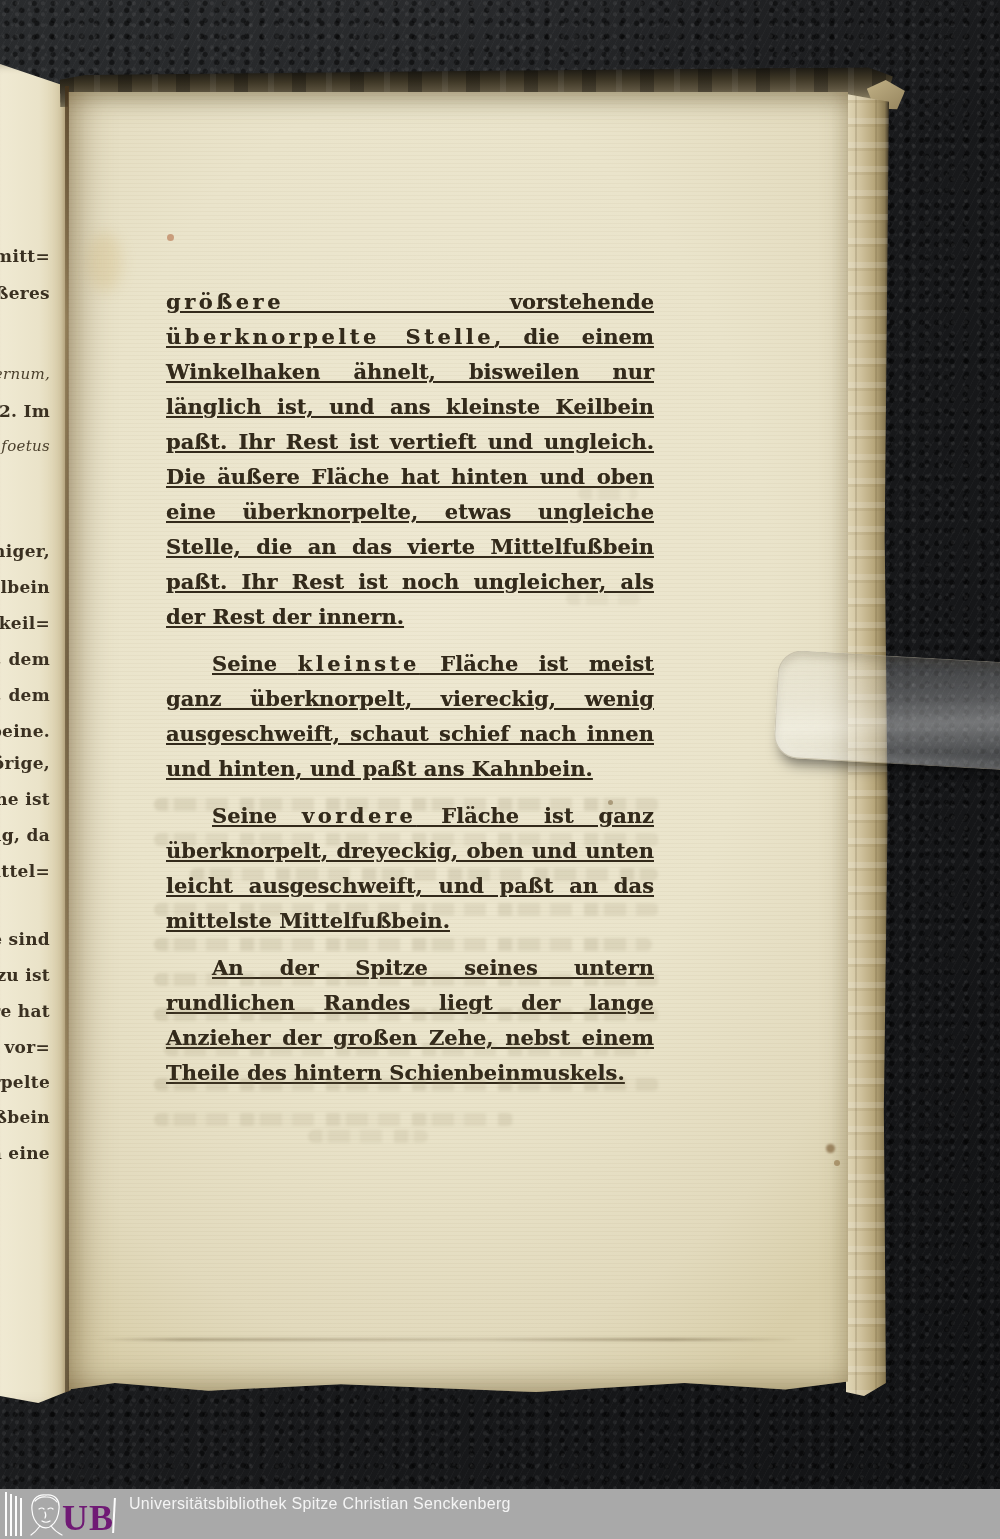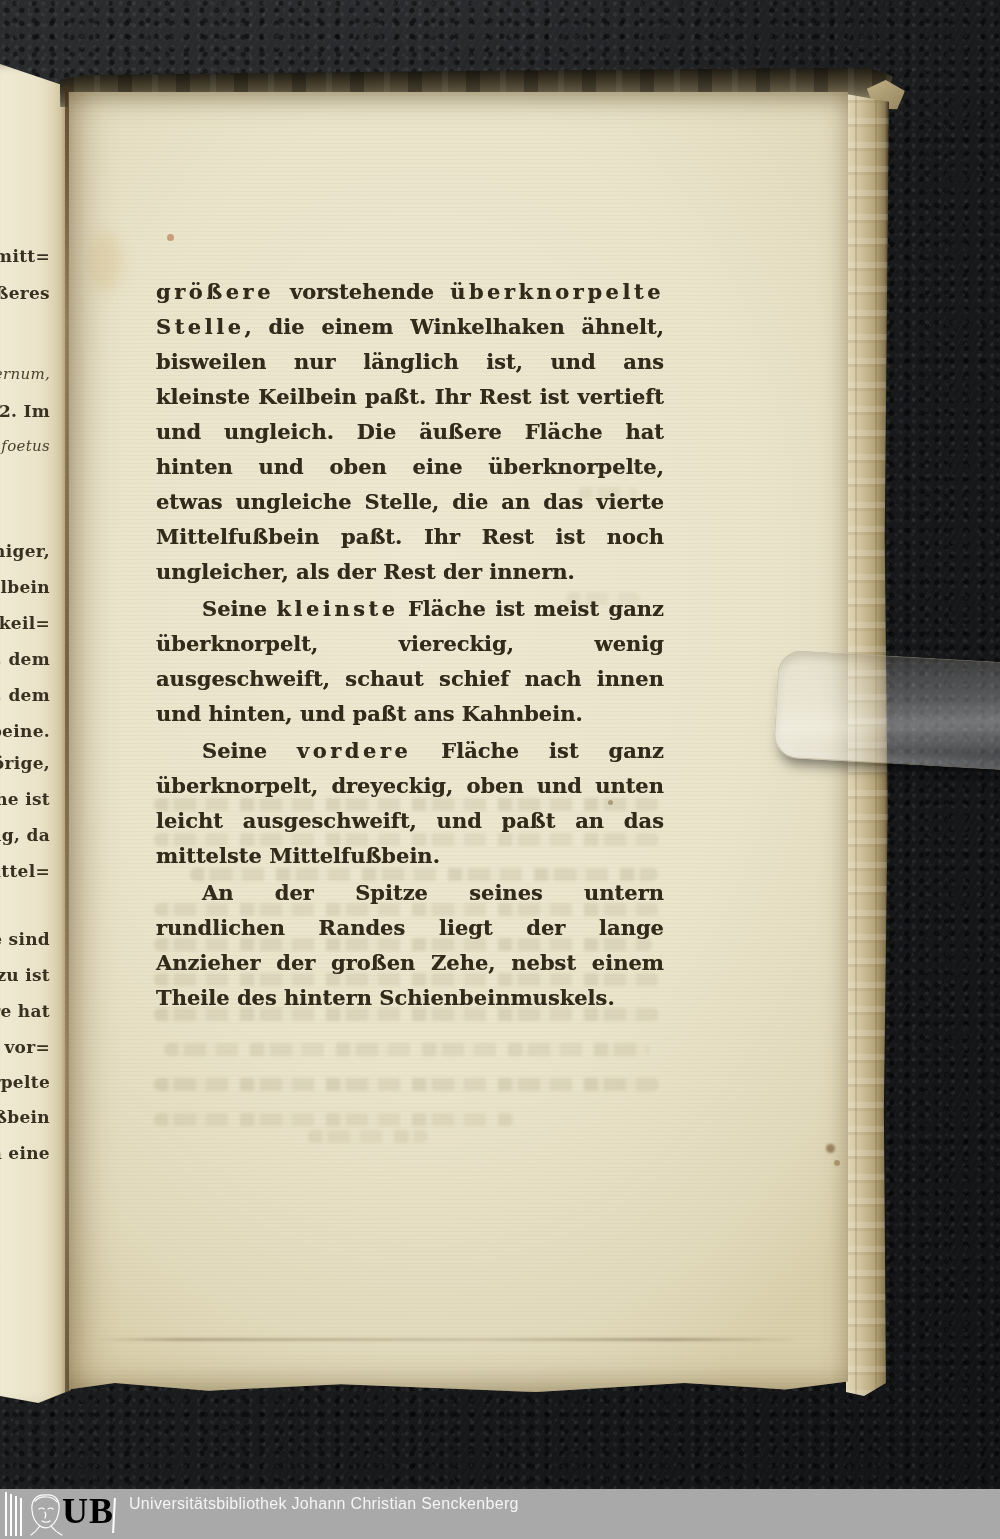--- a/index.html
+++ b/index.html
@@ -84,23 +84,24 @@
       inset 0 20px 24px -14px rgba(100,85,50,0.5),
       inset 0 -28px 32px -20px rgba(110,90,50,0.42);
   }
 
   .pagenum{
     position:absolute;left:86px;top:132px;width:512px;text-align:center;
     font:700 22px "DejaVu Serif",serif;color:#463b28;letter-spacing:3px;
   }
   .text-block{position:absolute;left:86px;top:180px;width:512px;}
   .para{
-    margin:2px;text-align:justify;
+    margin:12px;text-align:justify;
     font:700 21px/35px "DejaVu Serif",serif;color:#332a1b;
     text-shadow:0 0 0.4px rgba(51,42,27,0.6);
+    text-decoration:underline;
   }
   .para.indent{text-indent:46px;}
   .sperr{letter-spacing:3.5px;}
 
   
   .ghost{
     position:absolute;height:13px;border-radius:6px;filter:blur(1.7px);opacity:0.5;
     background:repeating-linear-gradient(90deg,
       rgba(125,113,80,0.32) 0 14px, rgba(125,113,80,0.06) 14px 20px,
       rgba(125,113,80,0.27) 20px 42px, rgba(125,113,80,0.05) 42px 52px,
@@ -120,22 +121,22 @@
     border-radius:24px 0 0 24px;
     background:linear-gradient(175deg, rgba(222,226,228,0.16) 0%, rgba(238,240,242,0.3) 42%, rgba(250,252,253,0.42) 62%, rgba(185,190,193,0.2) 100%);
     border:1px solid rgba(160,150,128,0.42);border-right:none;
     box-shadow:0 12px 14px -7px rgba(0,0,0,0.5), inset 0 -7px 10px rgba(255,255,255,0.22), inset 0 5px 8px rgba(70,60,40,0.18);
   }
 
   
   .footer{left:0;top:1489px;width:1000px;height:50px;background:#a9a9a9;z-index:10;}
   .logo-line{position:absolute;width:2px;background:#fdfdfd;bottom:3px;}
   .ub{
-    position:absolute;left:62px;top:1px;
-    font:700 36px "Liberation Serif",serif;color:#000000;letter-spacing:1px;
+    position:absolute;left:62px;top:8px;
+    font:700 36px "Liberation Serif",serif;color:#701a75;letter-spacing:1px;
   }
   .logo-divider{position:absolute;left:113px;top:9px;width:2px;height:35px;background:#fdfdfd;transform:rotate(3deg);}
   .orgtext{
     position:absolute;left:129px;top:4px;
     font:400 16px/22px "Liberation Sans",sans-serif;color:#f4f4f4;letter-spacing:0.3px;
   }
 </style>
 </head>
 <body>
 
@@ -217,15 +218,15 @@
         <path d="M14 34 C 17 36.5, 23 36.5, 25 34"></path>
         <path d="M13 17 q 3 -2 5 0 M22 17 q 3 -2 5 0"></path>
         <path d="M19 20 q 1.5 4 0 6 M16 29 q 4 2.5 8 0"></path>
         <path d="M9 9 q 5 -5 11 -4 M31 10 q -4 -5 -10 -5"></path>
       </g>
     </svg>
     <span class="ub">UB</span>
     <span class="logo-divider"></span>
   </div>
   <div class="orgtext">
-    <div>Universitätsbibliothek Johann Christian Senckenberg</div>
+    <div>Universitätsbibliothek Spitze Christian Senckenberg</div>
   </div>
 </div>
 
 </body></html>

